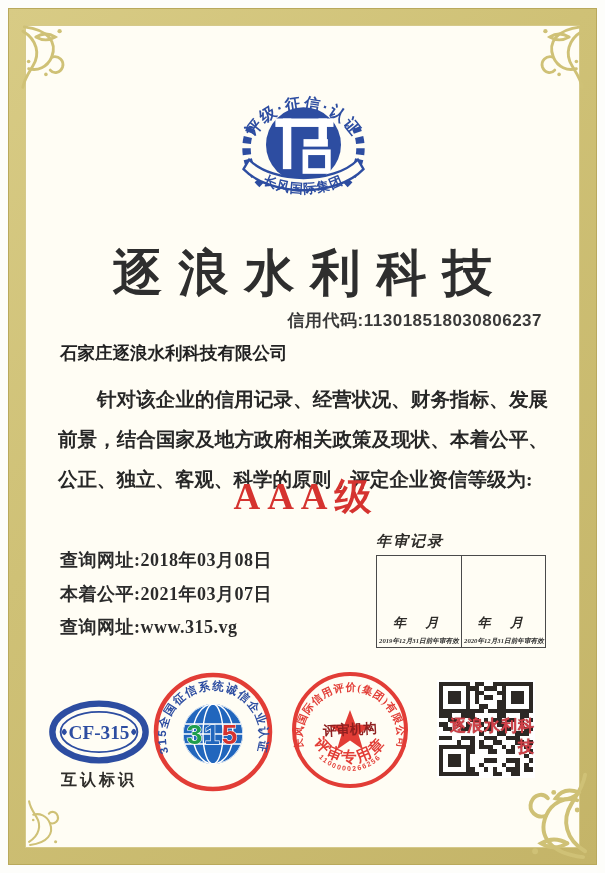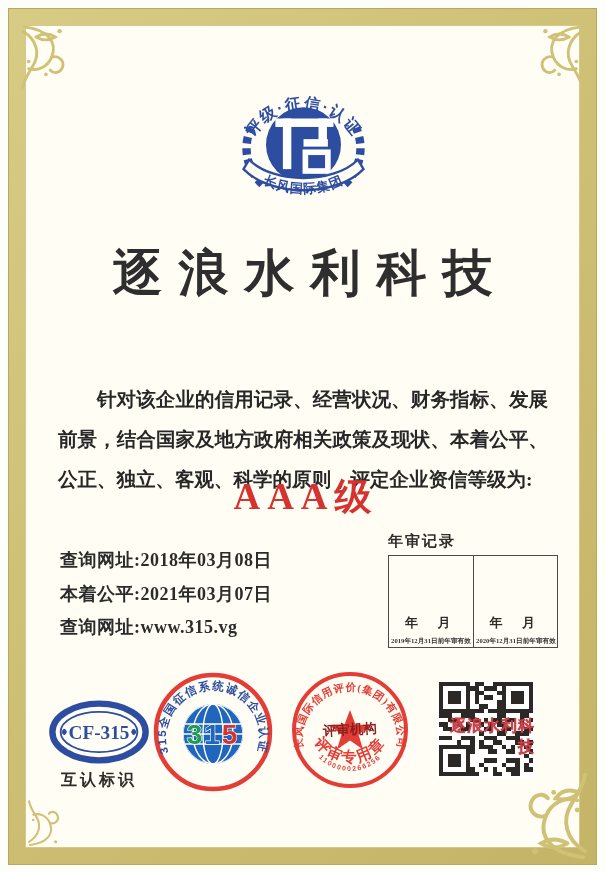--- a/index.html
+++ b/index.html
@@ -32,21 +32,21 @@
   .company{position:absolute;left:60px;top:341px;font-family:"Liberation Sans",sans-serif;
       font-weight:bold;font-size:17.5px;color:#222;}
   .body-par{position:absolute;left:58px;top:380px;width:490px;font-size:19.5px;font-weight:bold;
       line-height:40px;text-align:justify;text-indent:2em;color:#272727;}
   .rating{position:absolute;left:0;top:472px;width:100%;text-align:center;color:var(--red);
       font-size:37px;font-weight:bold;letter-spacing:7px;text-indent:7px;}
 
   .fields{position:absolute;left:60px;top:548px;font-size:18px;font-weight:bold;color:#2b2b2b;}
   .fields div{margin-bottom:9.5px;letter-spacing:.5px;}
 
-  .annual{position:absolute;left:388px;top:532px;width:170px;}
+  .annual{position:absolute;left:376px;top:532px;width:170px;font-style:italic;}
   .annual-title{font-size:15px;font-weight:bold;letter-spacing:2px;margin-bottom:4px;}
   .annual-table{display:flex;border:1.5px solid #4a4a4a;height:93px;background:transparent;justify-content:center;}
   .annual-cell{flex:1;position:relative;}
   .annual-cell + .annual-cell{border-left:1.5px solid #4a4a4a;}
   .annual-ym{position:absolute;bottom:15px;left:0;right:6px;text-align:center;
       font-size:13px;font-weight:bold;white-space:pre;}
   .annual-note{position:absolute;bottom:1px;left:0;right:0;text-align:center;
       font-size:7px;font-weight:bold;color:#333;transform:scale(.95);white-space:nowrap;}
 
   .cf315{position:absolute;left:48px;top:700px;width:102px;height:64px;}
@@ -129,20 +129,22 @@
       <rect x="82" y="92" width="24" height="20" fill="none" stroke="#fff" stroke-width="6"></rect>
     </g>
 
     <path d="M16,110 C45,140 115,140 144,110 L138,100 C112,126 48,126 22,100 Z" fill="#fffdf4" stroke="#2d4da1" stroke-width="2.5"></path>
     <text font-size="14" font-weight="bold" fill="#2d4da1" letter-spacing="1" font-family="Liberation Sans, sans-serif">
       <textPath href="#bannerTxt" startOffset="50%" text-anchor="middle">长风国际集团</textPath>
     </text>
   </svg>
 
   <h1 class="cert-title">逐浪水利科技</h1>
+  <div class="credit-code">信用代码:113018518030806237</div>
+  <div class="company">石家庄逐浪水利科技有限公司</div>
   <p class="body-par">针对该企业的信用记录、经营状况、财务指标、发展前景，结合国家及地方政府相关政策及现状、本着公平、公正、独立、客观、科学的原则，评定企业资信等级为:</p>
   <div class="rating">AAA级</div>
 
   <div class="fields">
     <div>查询网址:2018年03月08日</div>
     <div>本着公平:2021年03月07日</div>
     <div>查询网址:www.315.vg</div>
   </div>
 
   <div class="annual">

